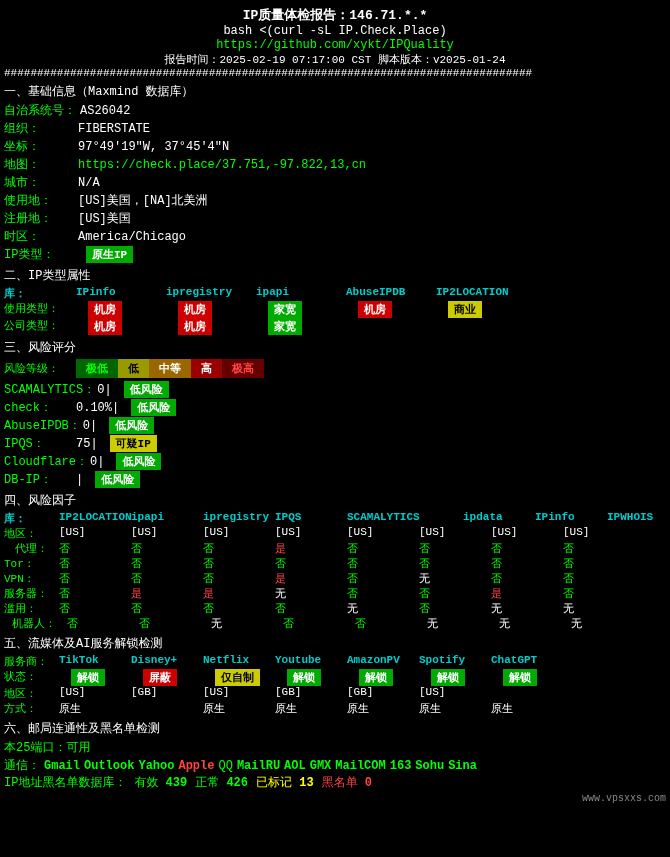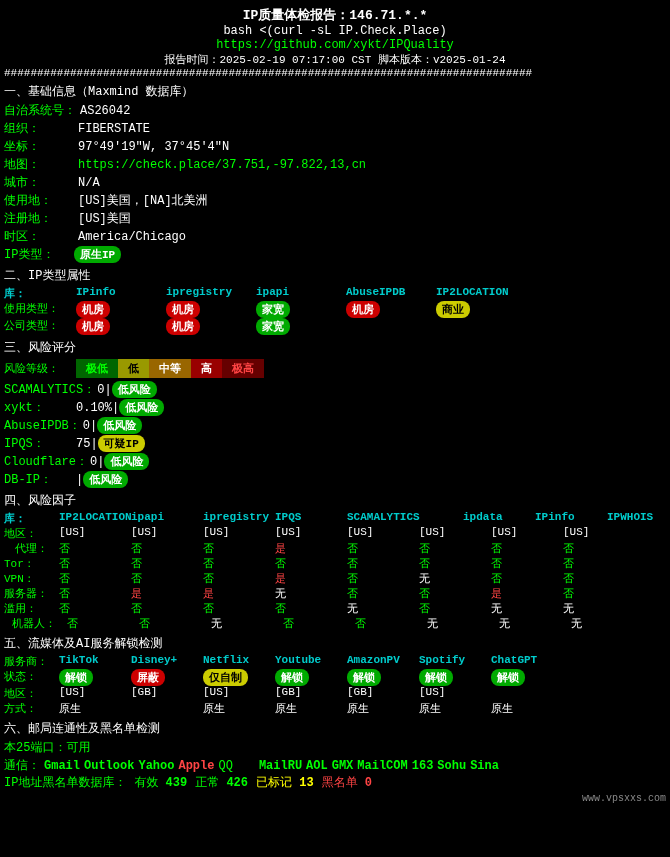--- a/index.html
+++ b/index.html
@@ -15,24 +15,24 @@
     .center { text-align: center; }
     .hash-line { color: #fff; font-size: 11px; word-break: break-all; }
     .section-title { color: #fff; margin: 4px 0 2px 0; }
     .row { display: flex; align-items: center; margin: 1px 0; }
     .label { color: #00ff00; min-width: 70px; white-space: nowrap; }
     .value { color: #fff; margin-left: 4px; }
     .value-link { color: #00ff00; margin-left: 4px; }
     .badge {
       display: inline-block;
       padding: 1px 6px;
-      border-radius: 8px;
+      border-radius: 0;
       font-size: 11px;
       font-weight: bold;
-      margin-left: 0;
+      margin-left: 12px;
     }
     .badge-green { background: #00aa00; color: #fff; }
     .badge-red { background: #cc0000; color: #fff; }
     .badge-yellow { background: #cccc00; color: #000; }
     .risk-bar { display: flex; align-items: center; margin: 3px 0; }
     .risk-segment {
       display: inline-block;
       padding: 2px 10px;
       font-size: 11px;
       font-weight: bold;
@@ -137,21 +137,21 @@
         <span class="risk-segment seg-orange">中等</span>
         <span class="risk-segment seg-red">高</span>
         <span class="risk-segment seg-dark-red">极高</span>
       </div>
       <div class="row">
         <span class="label">SCAMALYTICS：</span>
         <span style="color: rgb(255, 255, 255); margin-left: 2px;">0|</span>
         <span class="badge badge-green">低风险</span>
       </div>
       <div class="row">
-        <span class="label">xykt：</span>
+        <span class="label">check：</span>
         <span style="color: rgb(255, 255, 255); margin-left: 2px;">0.10%|</span>
         <span class="badge badge-green">低风险</span>
       </div>
       <div class="row">
         <span class="label">AbuseIPDB：</span>
         <span style="color: rgb(255, 255, 255); margin-left: 2px;">0|</span>
         <span class="badge badge-green">低风险</span>
       </div>
       <div class="row">
         <span class="label">IPQS：</span>
@@ -312,21 +312,21 @@
         <span style="color: rgb(0, 255, 0);">本25端口：</span>
         <span style="color: rgb(0, 255, 0);">可用</span>
       </div>
       <div style="display: flex; flex-wrap: wrap; align-items: center; gap: 4px;">
         <span style="color: rgb(0, 255, 0); text-align: right;">通信：</span>
         <span style="color: rgb(0, 255, 0); font-weight: bold;">Gmail</span>
         <span style="color: rgb(0, 255, 0); font-weight: bold;">Outlook</span>
         <span style="color: rgb(0, 255, 0); font-weight: bold;">Yahoo</span>
         <span style="color: rgb(255, 68, 68); font-weight: bold;">Apple</span>
         <span style="color: rgb(0, 255, 0); font-weight: normal;">QQ</span>
-        <span style="color: rgb(0, 255, 0); font-weight: bold; margin-left: 22px;">MailRU</span>
+        <span style="color: rgb(0, 255, 0); font-weight: bold;">MailRU</span>
         <span style="color: rgb(0, 255, 0); font-weight: bold;">AOL</span>
         <span style="color: rgb(0, 255, 0); font-weight: bold;">GMX</span>
         <span style="color: rgb(0, 255, 0); font-weight: bold;">MailCOM</span>
         <span style="color: rgb(0, 255, 0); font-weight: bold;">163</span>
         <span style="color: rgb(0, 255, 0); font-weight: bold;">Sohu</span>
         <span style="color: rgb(0, 255, 0); font-weight: bold;">Sina</span>
       </div>
       <div style="display: flex; gap: 8px; align-items: center; flex-wrap: wrap;">
         <span style="color: rgb(0, 255, 0);">IP地址黑名单数据库：</span>
         <span><span style="color: rgb(0, 255, 0);">有效 </span><span style="color: rgb(0, 255, 0); font-weight: bold;">439</span></span>

